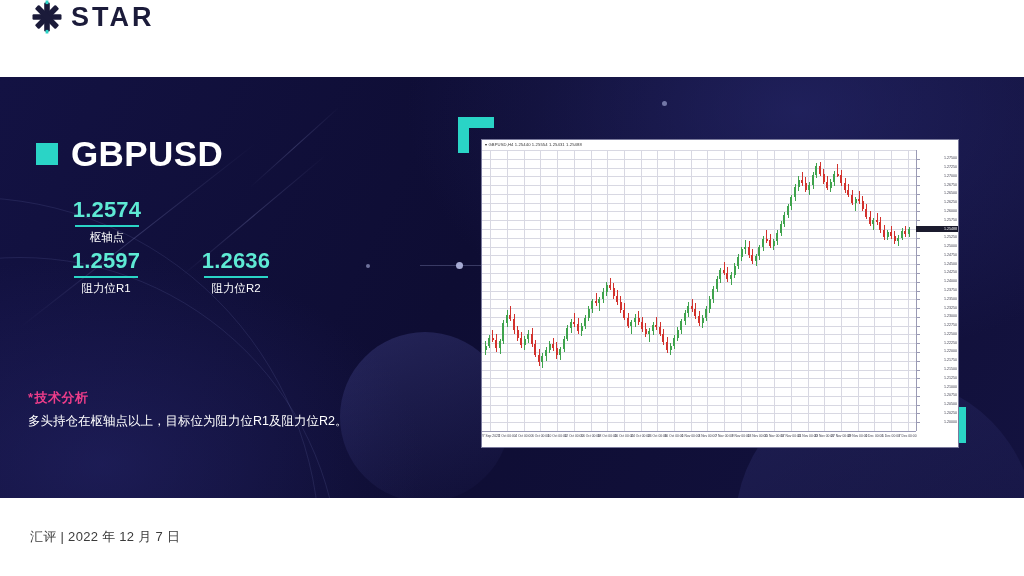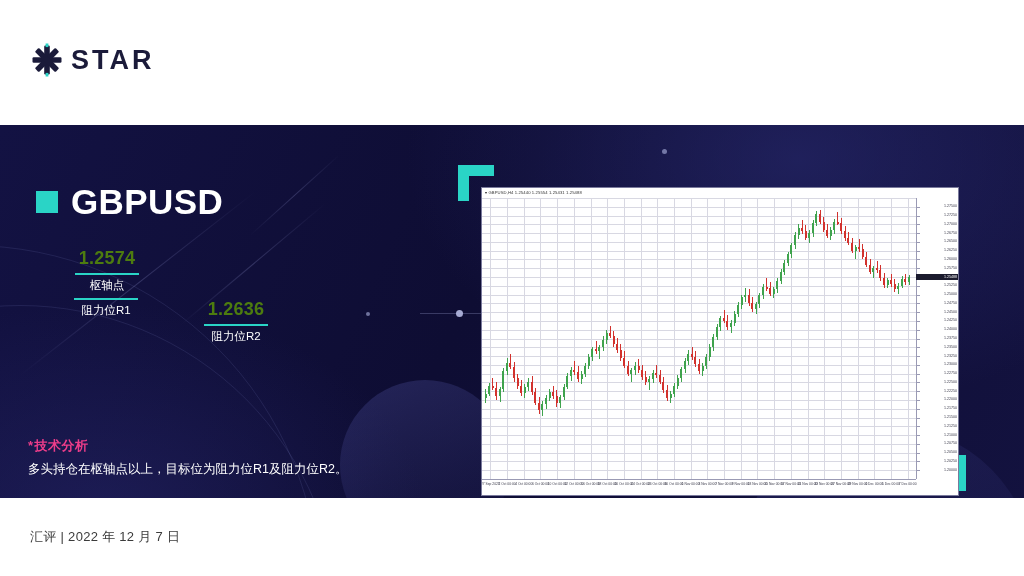--- a/index.html
+++ b/index.html
@@ -8,35 +8,34 @@
     font-family: "Liberation Sans", sans-serif;
     background: #ffffff;
     overflow: hidden;
     position: relative;
   }
 
   
   .header {
     position: absolute; left: 0; top: 0; width: 1024px; height: 77px;
     background: #ffffff;
-    display: flex; align-items: flex-end;
+    display: flex; align-items: flex-start;
   }
   .logo-wrap { display: flex; align-items: center; margin-left: 30px; }
   .logo-mark { position: relative; width: 34px; height: 34px; margin-right: 7px; }
   .logo-mark svg { display: block; }
   .logo-text { display: flex; align-items: baseline; }
   .logo-star { font-size: 27px; font-weight: 700; letter-spacing: 3.0px; color: #1b1b3a; }
   .logo-trader { font-size: 27px; font-weight: 400; letter-spacing: 3.6px; color: #a8a8b3; }
 
   
   .stage {
     position: absolute; left: 0; top: 77px; width: 1024px; height: 421px;
     background: #100f3a;
     overflow: hidden;
-    margin-top: 48px;
   }
   .bg-grad {
     position: absolute; inset: 0;
     background:
       radial-gradient(ellipse 560px 360px at 78% 8%, rgba(44,46,120,0.55), rgba(16,15,58,0) 70%),
       radial-gradient(ellipse 460px 300px at 10% 92%, rgba(40,40,110,0.5), rgba(16,15,58,0) 70%),
       linear-gradient(115deg, #131243 0%, #0e0d33 45%, #13123f 100%);
   }
   .sphere {
     position: absolute; border-radius: 50%;
@@ -62,21 +61,21 @@
 
   .title-row { position: absolute; left: 36px; top: 57px; display: flex; align-items: center; }
   .title-sq { width: 22px; height: 22px; background: #2ad4c6; margin-right: 13px; }
   .title-txt { font-size: 35px; font-weight: 700; color: #ffffff; letter-spacing: 0.4px; }
 
   .pivot-block { position: absolute; left: 52px; top: 120px; width: 110px; text-align: center; }
   .grid2 { position: absolute; left: 52px; top: 171px; width: 260px; }
   .row2 { display: flex; }
   .cell { width: 110px; text-align: center; margin-right: 22px; }
   .val {
-    font-size: 18px; font-weight: 700; color: #4d7c0f; letter-spacing: 0.2px;
+    font-size: 22px; font-weight: 700; color: #5eead4; letter-spacing: 0.2px;
     line-height: 26px;
   }
   .ul { width: 64px; height: 2px; background: #2ad4c6; margin: 2px auto 3px auto; }
   .lbl { font-size: 11.5px; color: #ffffff; font-weight: 400; line-height: 14px; }
 
   .analysis { position: absolute; left: 28px; top: 312px; width: 380px; }
   .analysis-head {
     font-size: 13px; font-weight: 700; color: #ee3d8a; letter-spacing: 0.5px;
     margin-bottom: 5px;
   }
@@ -190,20 +189,21 @@
 
     <div class="pivot-block">
       <div class="val">1.2574</div>
       <div class="ul"></div>
       <div class="lbl">枢轴点</div>
     </div>
 
     <div class="grid2">
       <div class="row2">
         <div class="cell">
+          <div class="val">1.2597</div>
           <div class="ul"></div>
           <div class="lbl">阻力位R1</div>
         </div>
         <div class="cell">
           <div class="val">1.2636</div>
           <div class="ul"></div>
           <div class="lbl">阻力位R2</div>
         </div>
       </div>
     </div>

